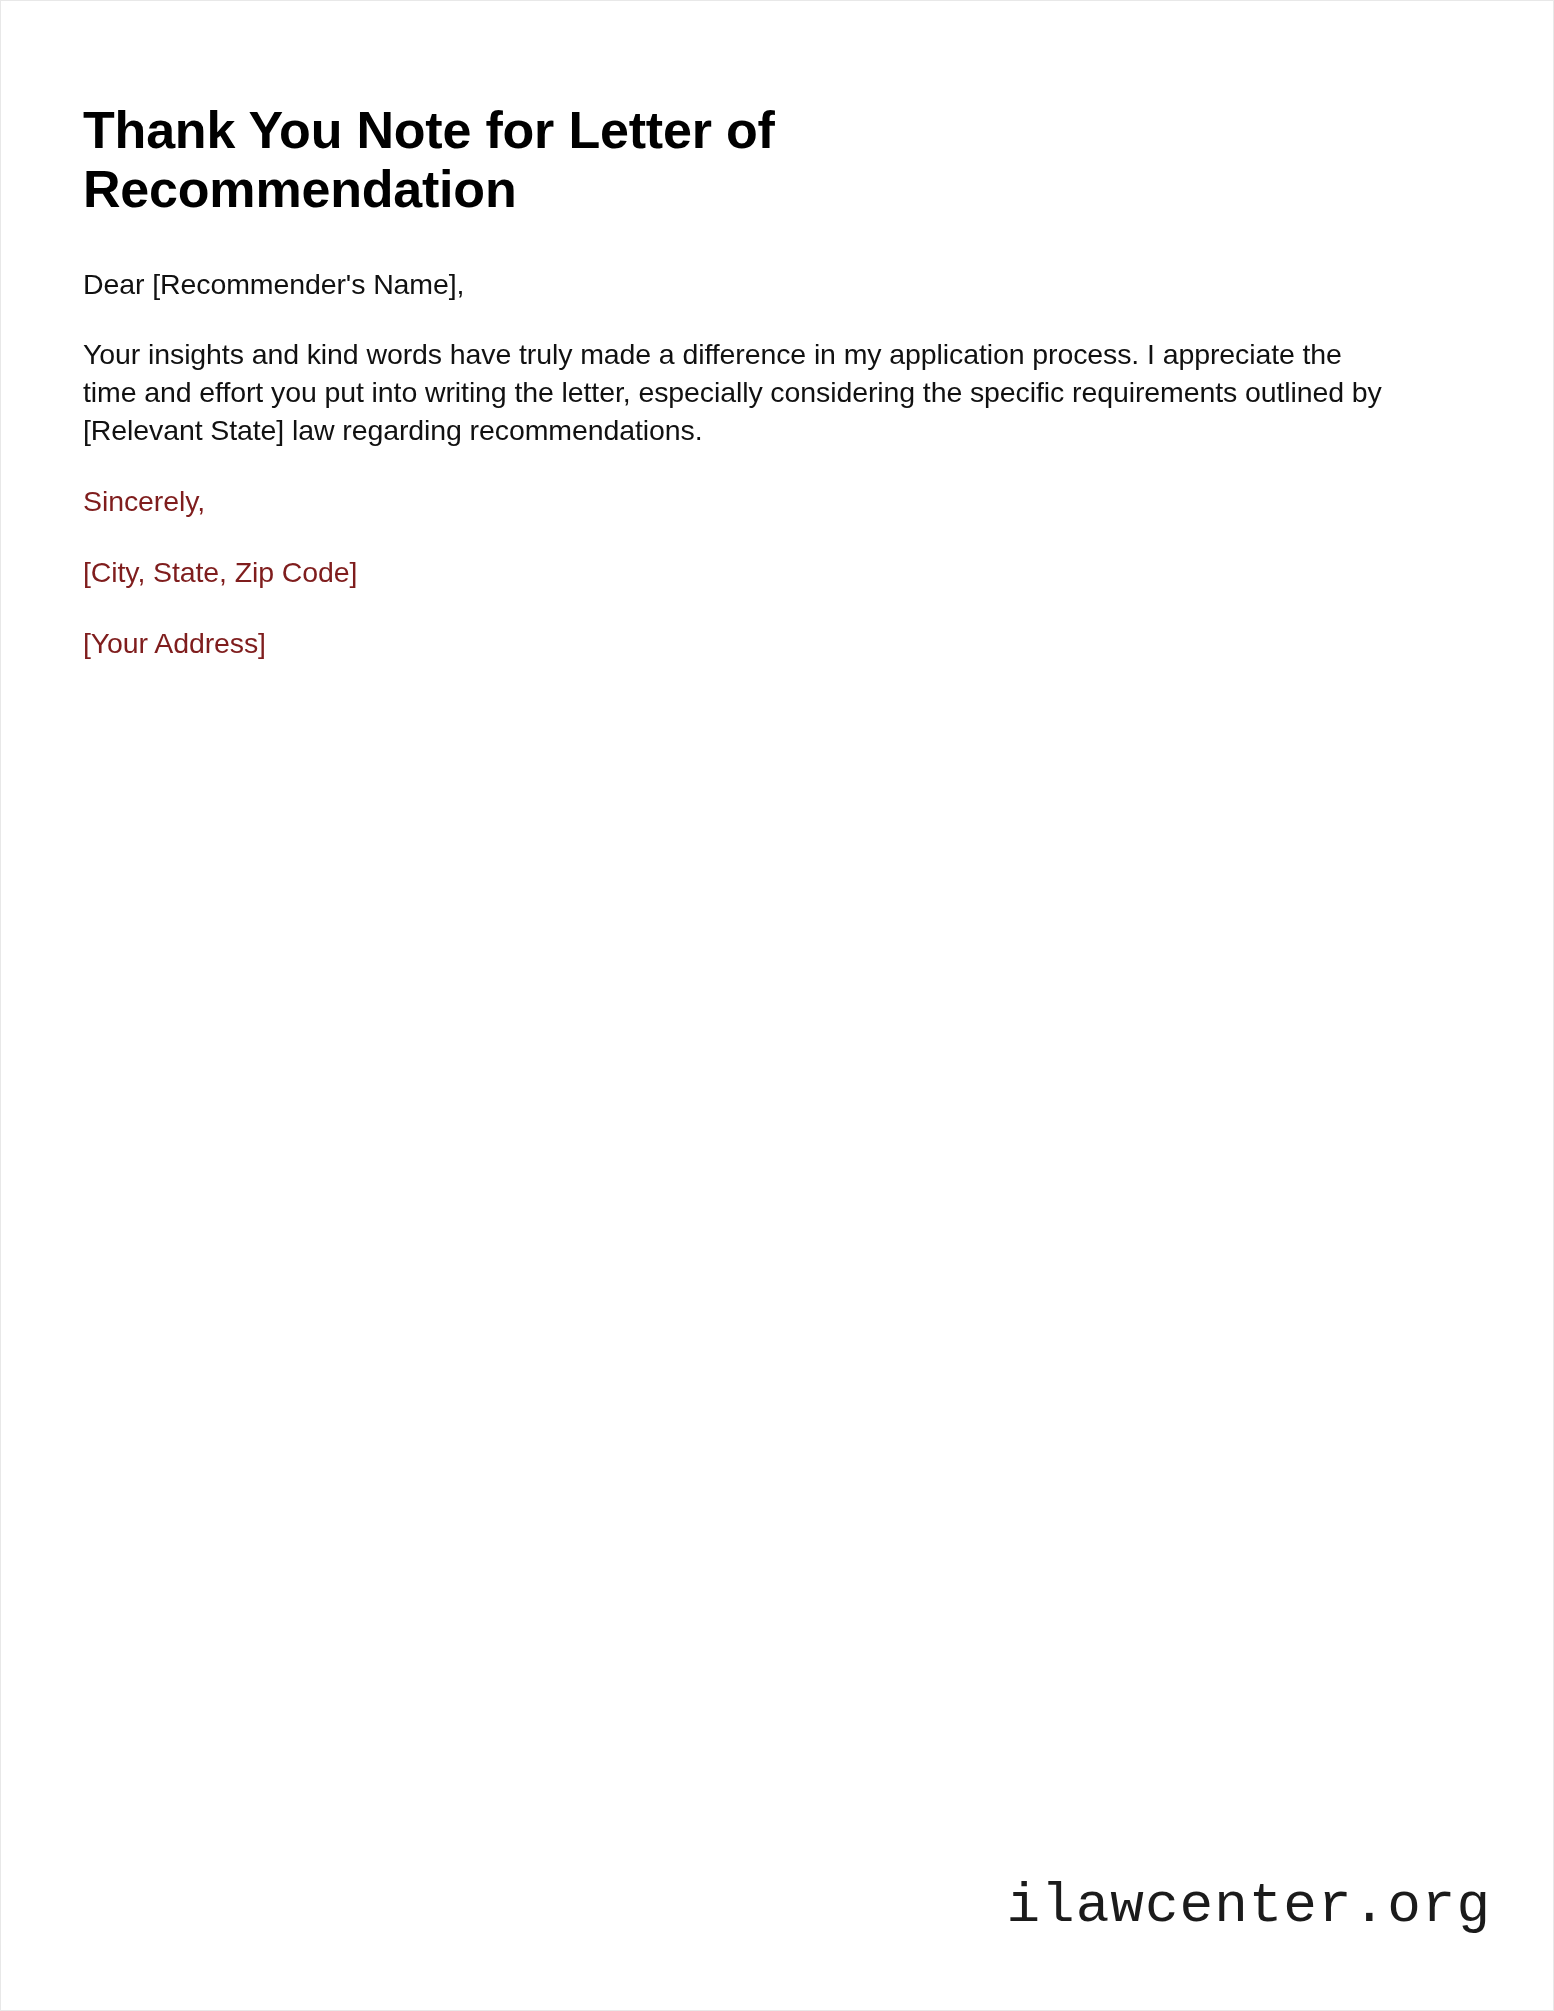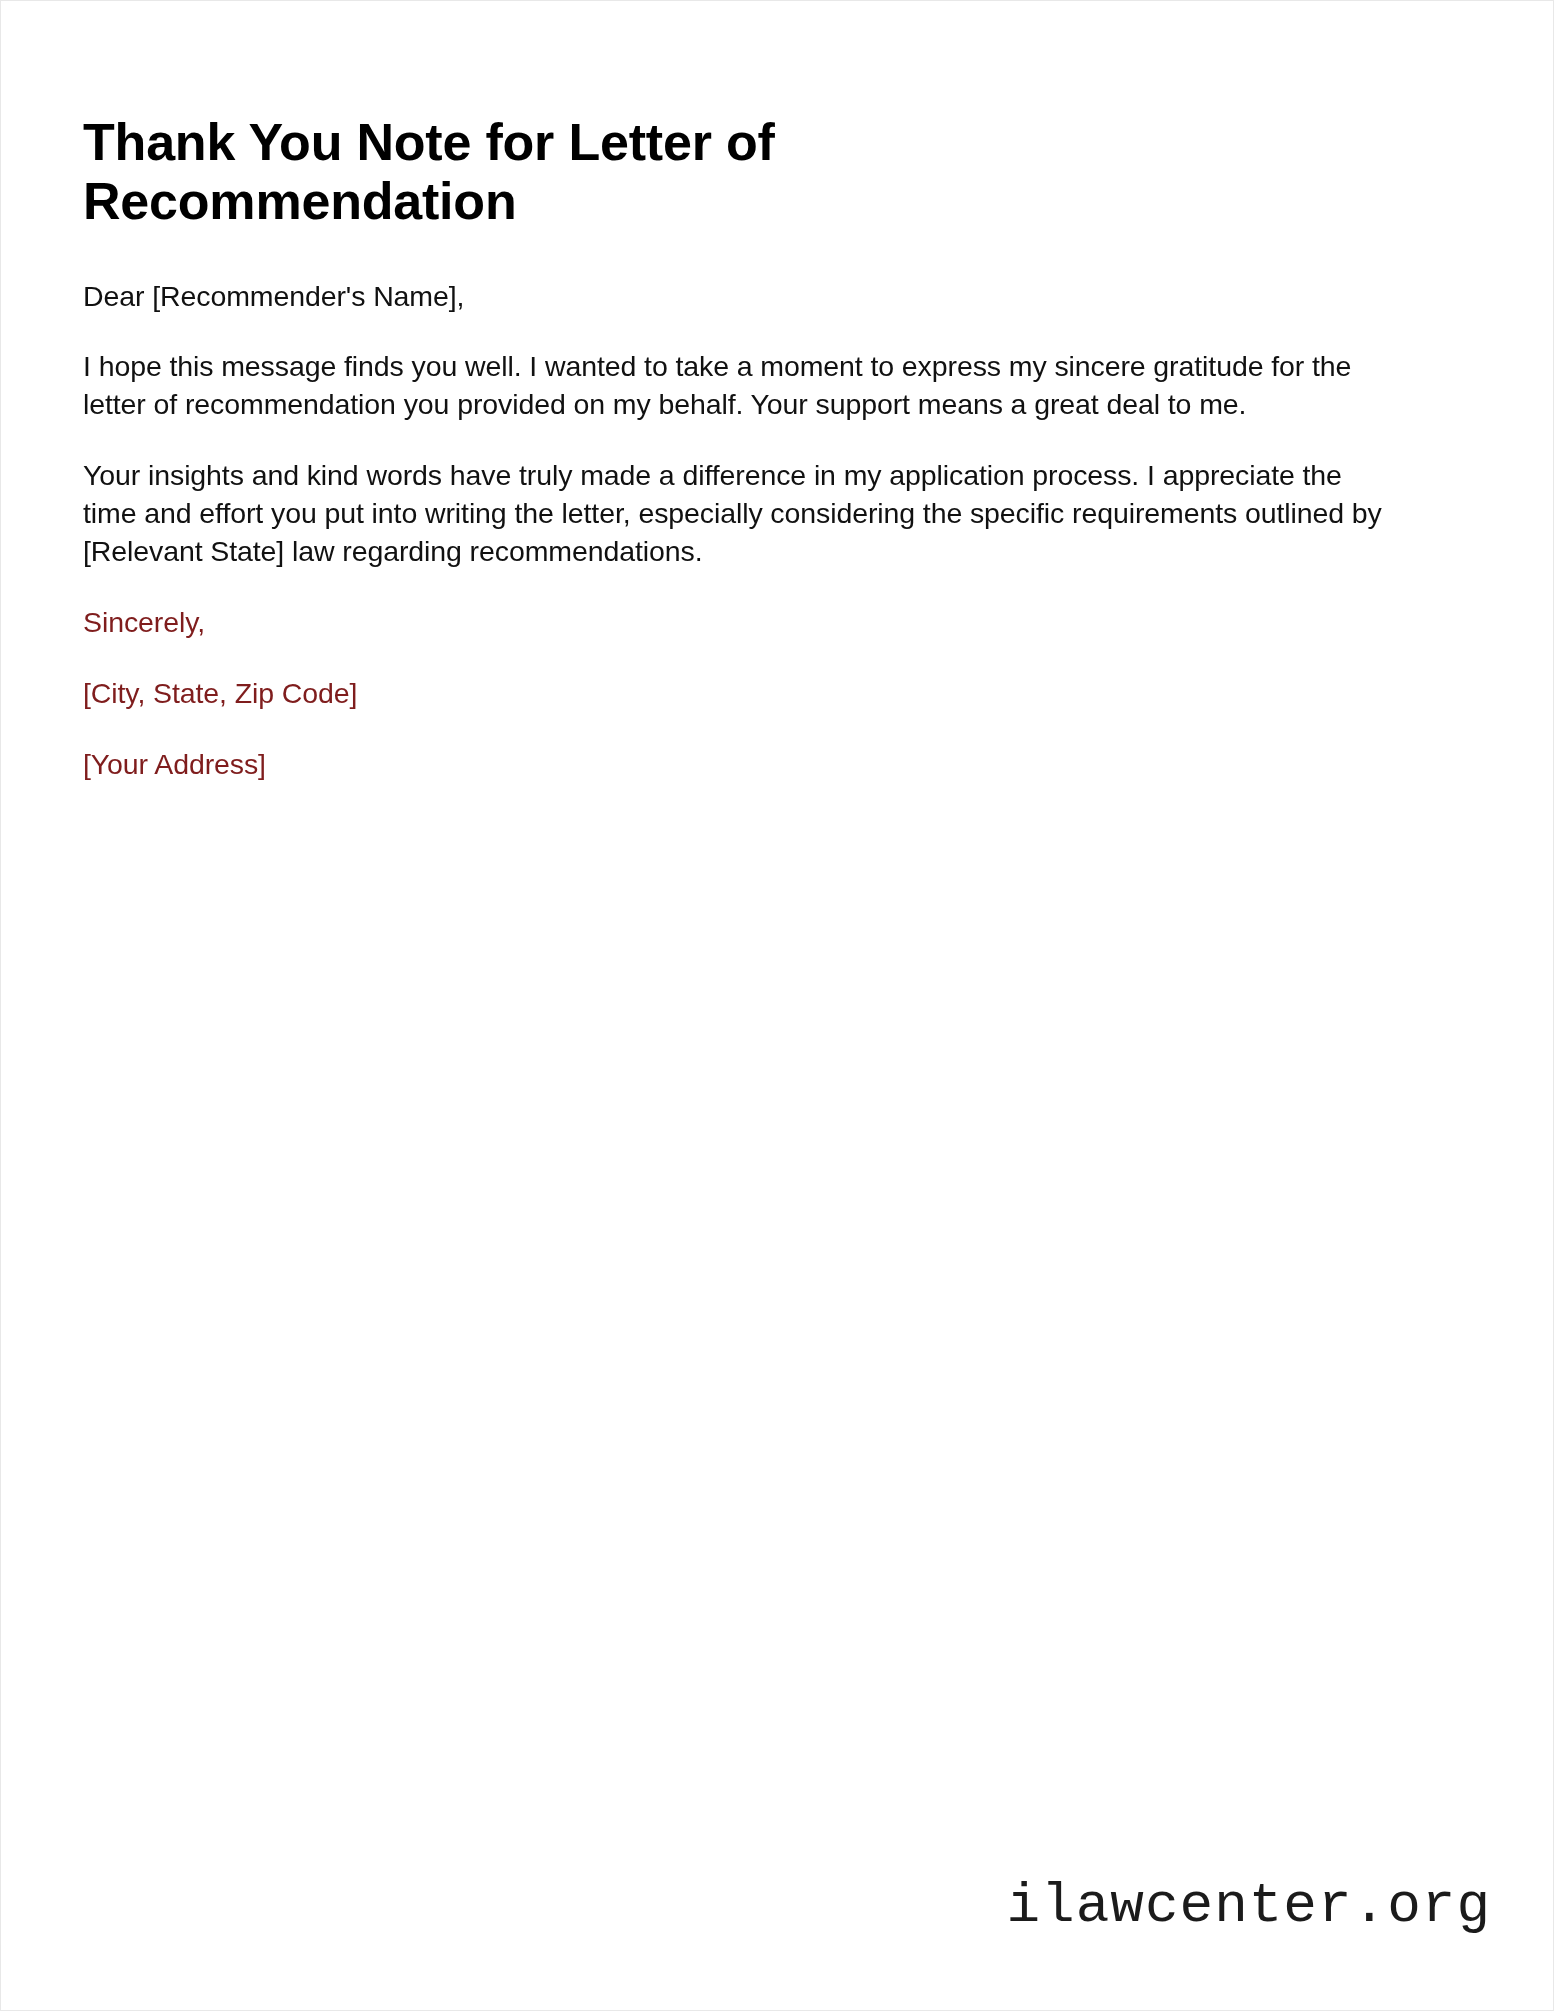--- a/index.html
+++ b/index.html
@@ -15,21 +15,21 @@
     background: #ffffff;
     box-sizing: border-box;
     border: 1px solid #e8e8e8;
     overflow: hidden;
     font-family: "Liberation Sans", "DejaVu Sans", sans-serif;
     color: #000000;
   }
   .content {
     position: absolute;
     left: 82px;
-    top: 112px;
+    top: 100px;
     width: 1315px;
   }
   .doc-title {
     font-family: "Liberation Sans", "DejaVu Sans", sans-serif;
     font-weight: bold;
     font-size: 52px;
     line-height: 1.14;
     letter-spacing: -0.2px;
     margin: 0 0 46px 0;
     color: #000000;
@@ -68,21 +68,20 @@
 <body>
 
 <div class="page">
 
   <div class="content">
 
     <h1 class="doc-title">Thank You Note for Letter of Recommendation</h1>
 
     <p class="para salutation">Dear [Recommender's Name],</p>
 
-    <p class="para">I hope this message finds you well. I wanted to take a moment to express my sincere gratitude for the letter of recommendation you provided on my behalf. Your support means a great deal to me.</p>
 
     <p class="para">Your insights and kind words have truly made a difference in my application process. I appreciate the time and effort you put into writing the letter, especially considering the specific requirements outlined by [Relevant State] law regarding recommendations.</p>
 
 
     <p class="sig-line">Sincerely,</p>
 
 
     <p class="sig-line">[City, State, Zip Code]</p>
 
     <p class="sig-line">[Your Address]</p>

